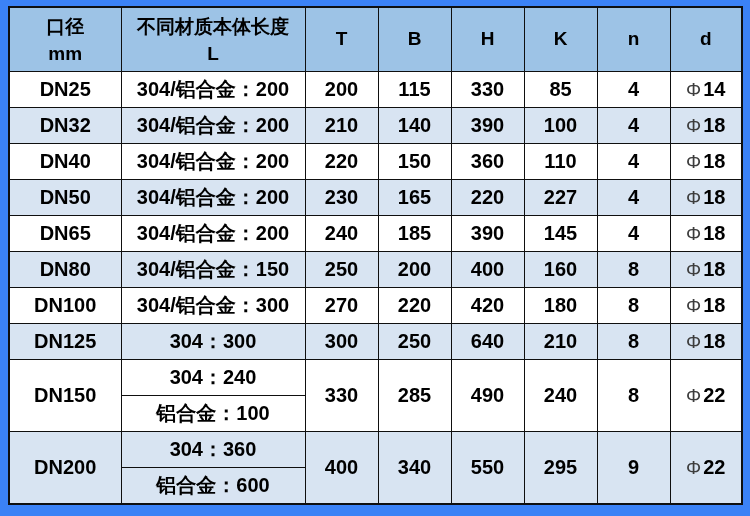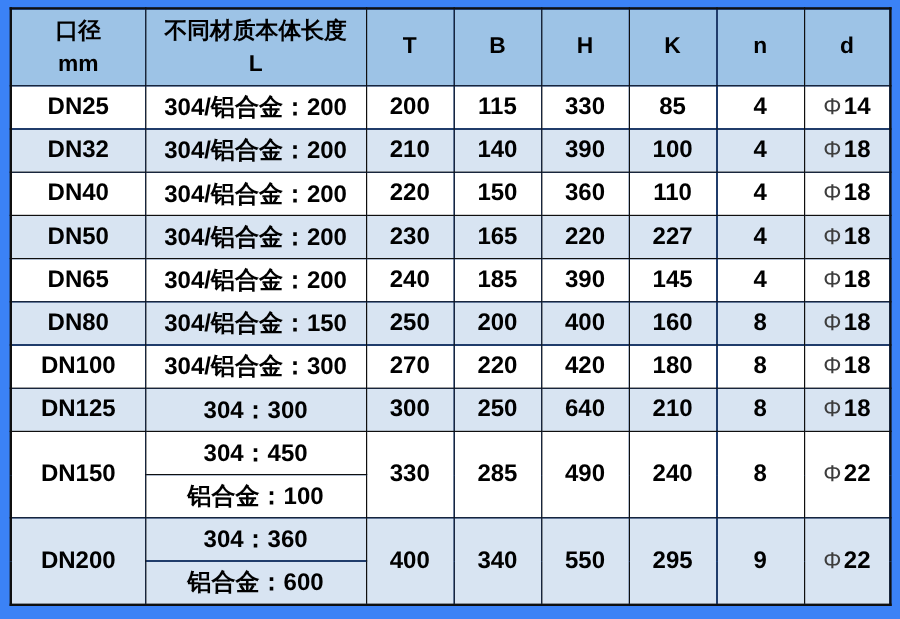--- a/index.html
+++ b/index.html
@@ -167,21 +167,21 @@
         <td>300</td>
         <td>250</td>
         <td>640</td>
         <td>210</td>
         <td>8</td>
         <td><span class="phi">Φ</span><span>18</span></td>
       </tr>
 
       <tr>
         <td rowspan="2">DN150</td>
-        <td>304：450</td>
+        <td>304：240</td>
         <td rowspan="2">330</td>
         <td rowspan="2">285</td>
         <td rowspan="2">490</td>
         <td rowspan="2">240</td>
         <td rowspan="2">8</td>
         <td rowspan="2"><span class="phi">Φ</span><span>22</span></td>
       </tr>
       <tr>
         <td>铝合金：100</td>
       </tr>

